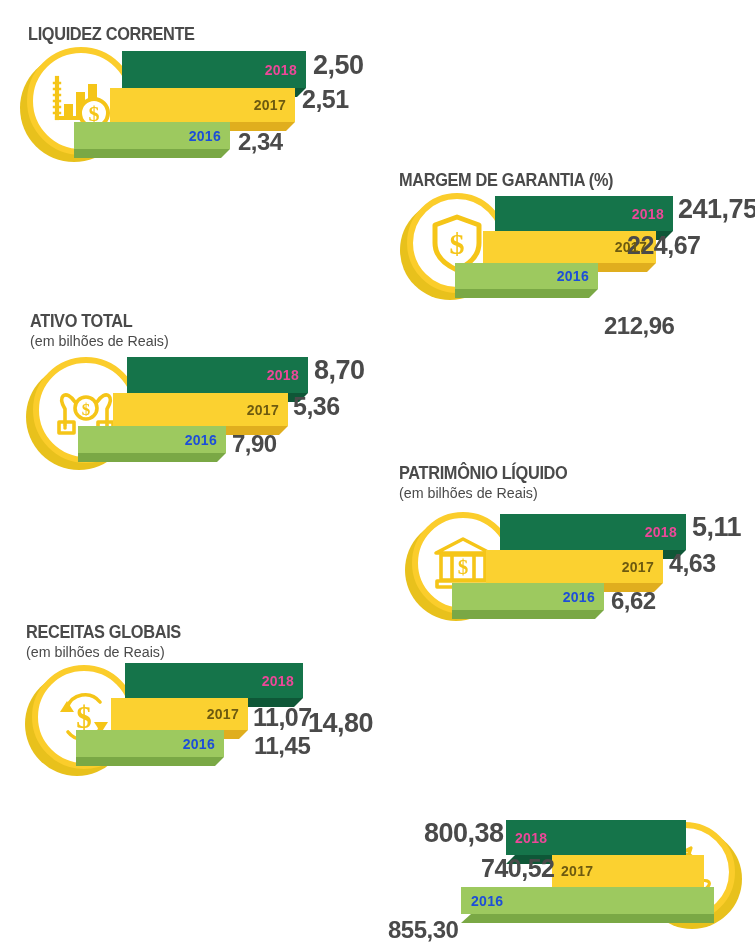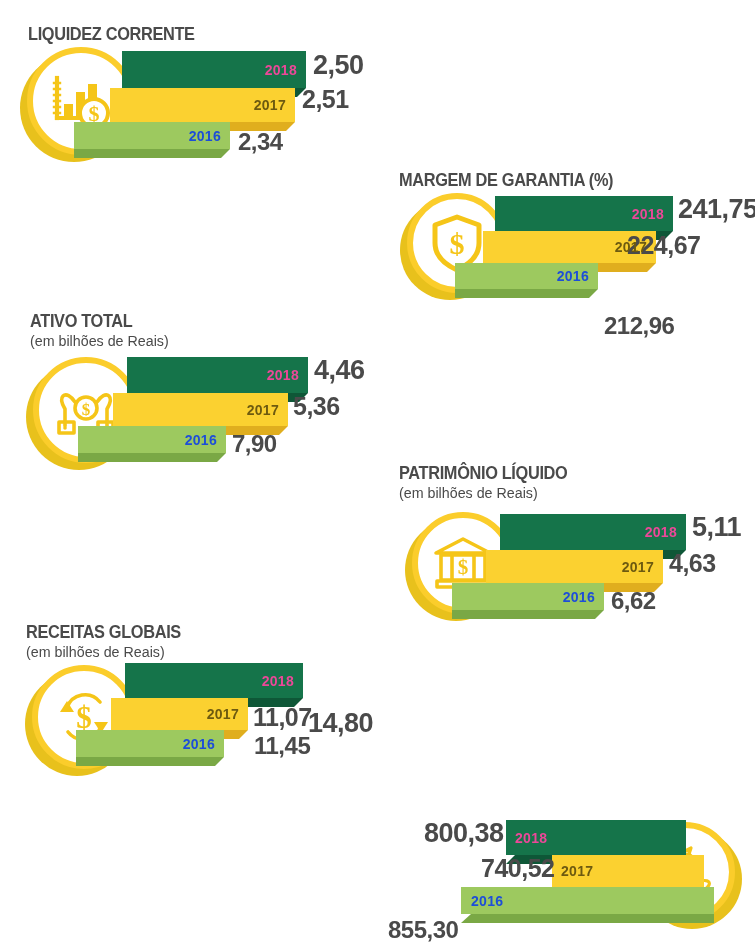--- a/index.html
+++ b/index.html
@@ -212,21 +212,21 @@
         </svg>
       </div>
     </div>
 
     <div class="bars">
       <div class="bar g2018" style="left:127px; top:357px; width:181px; height:36px; justify-content:flex-end; padding-right:9px;">
         <div class="face" style="background:#15744A;"></div>
         <span class="lbl">2018</span>
       </div>
       <div class="shadowstrip" style="left:127px; top:393px; width:181px; height:9px; background:#0E5737; clip-path:polygon(0 0, 100% 0, calc(100% - 9px) 100%, 0 100%);"></div>
-      <div class="val big" style="left:314px; top:355px;">4,46</div>
+      <div class="val big" style="left:314px; top:355px;">8,70</div>
 
       <div class="bar g2017" style="left:113px; top:393px; width:175px; height:33px; justify-content:flex-end; padding-right:9px;">
         <div class="face" style="background:#FBD130;"></div>
         <span class="lbl">2017</span>
       </div>
       <div class="shadowstrip" style="left:113px; top:426px; width:175px; height:9px; background:#E0AE1E; clip-path:polygon(0 0, 100% 0, calc(100% - 9px) 100%, 0 100%);"></div>
       <div class="val mid" style="left:293px; top:392px;">5,36</div>
 
       <div class="bar g2016" style="left:78px; top:426px; width:148px; height:27px; justify-content:flex-end; padding-right:9px;">
         <div class="face" style="background:#9DC95F;"></div>

